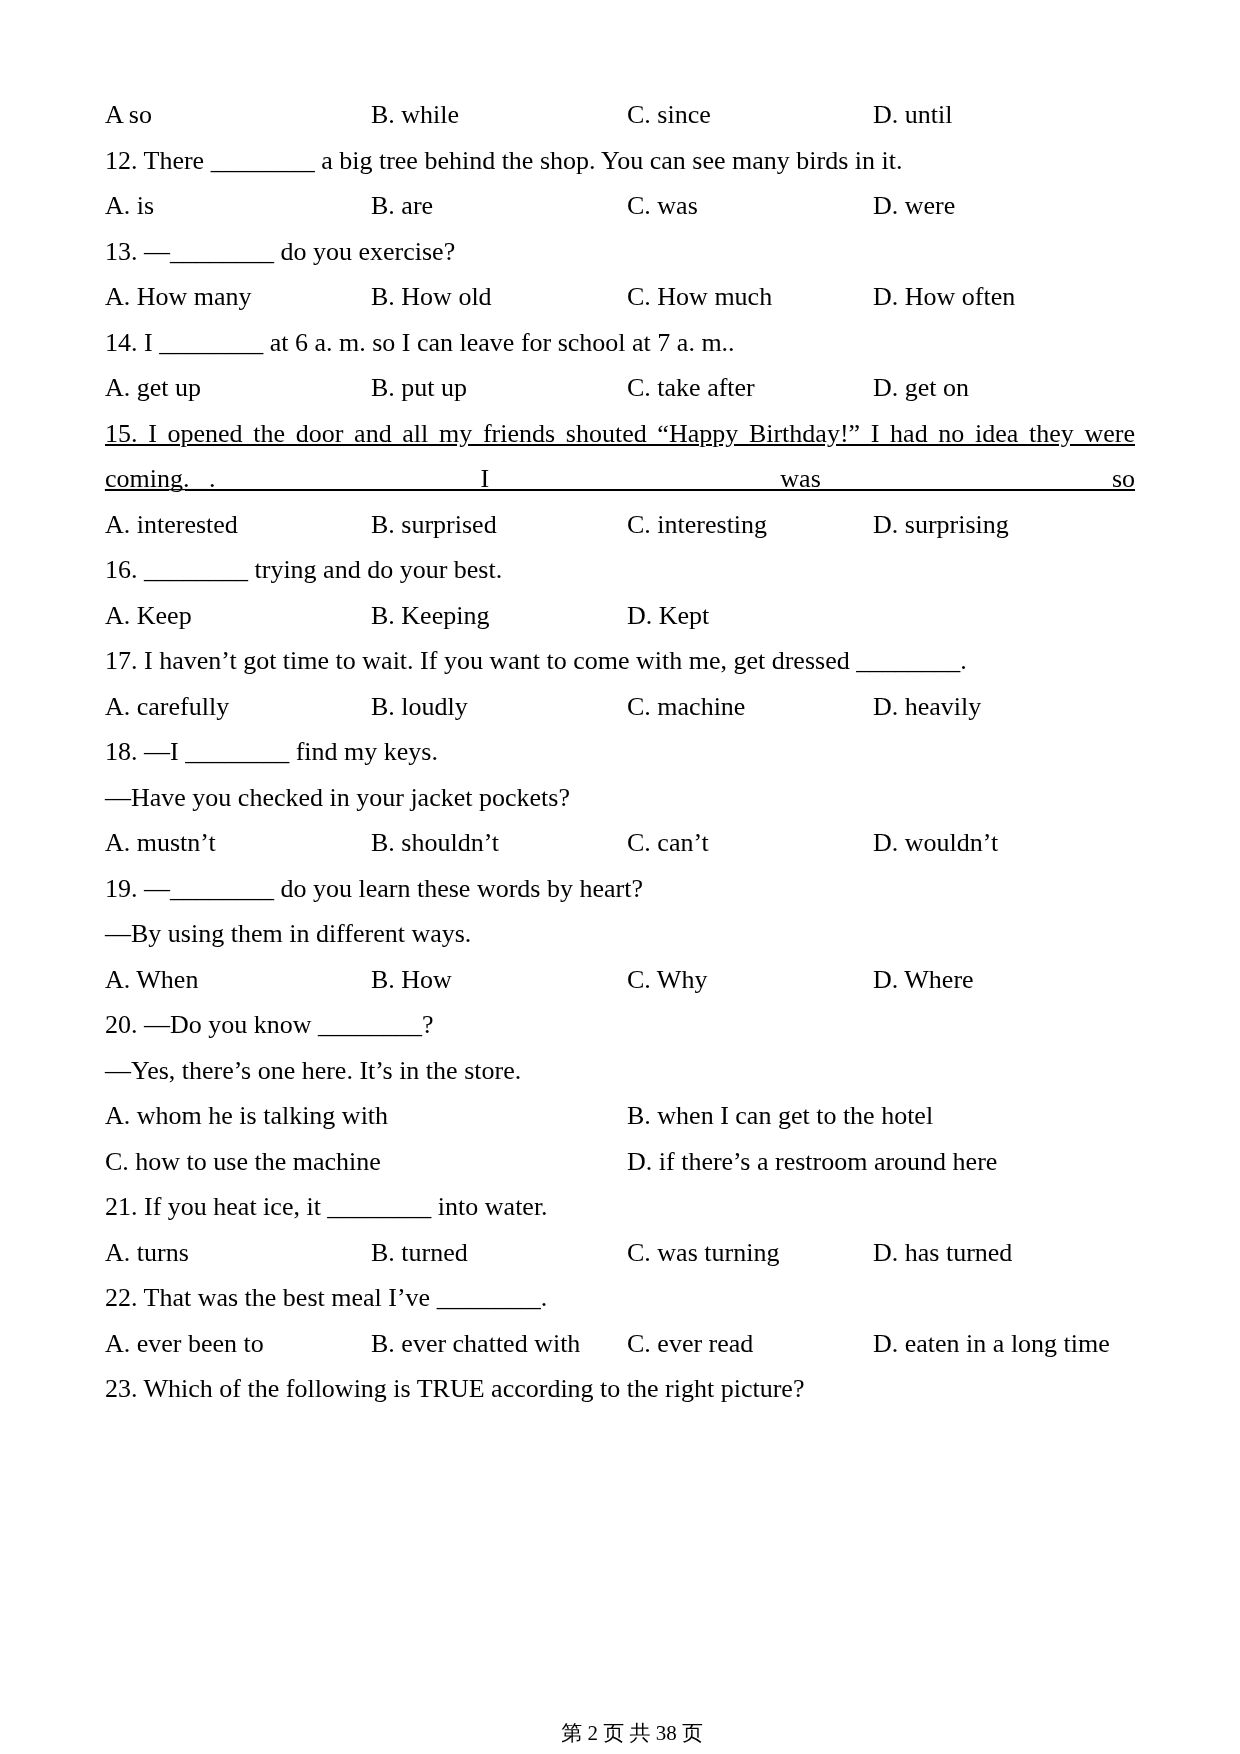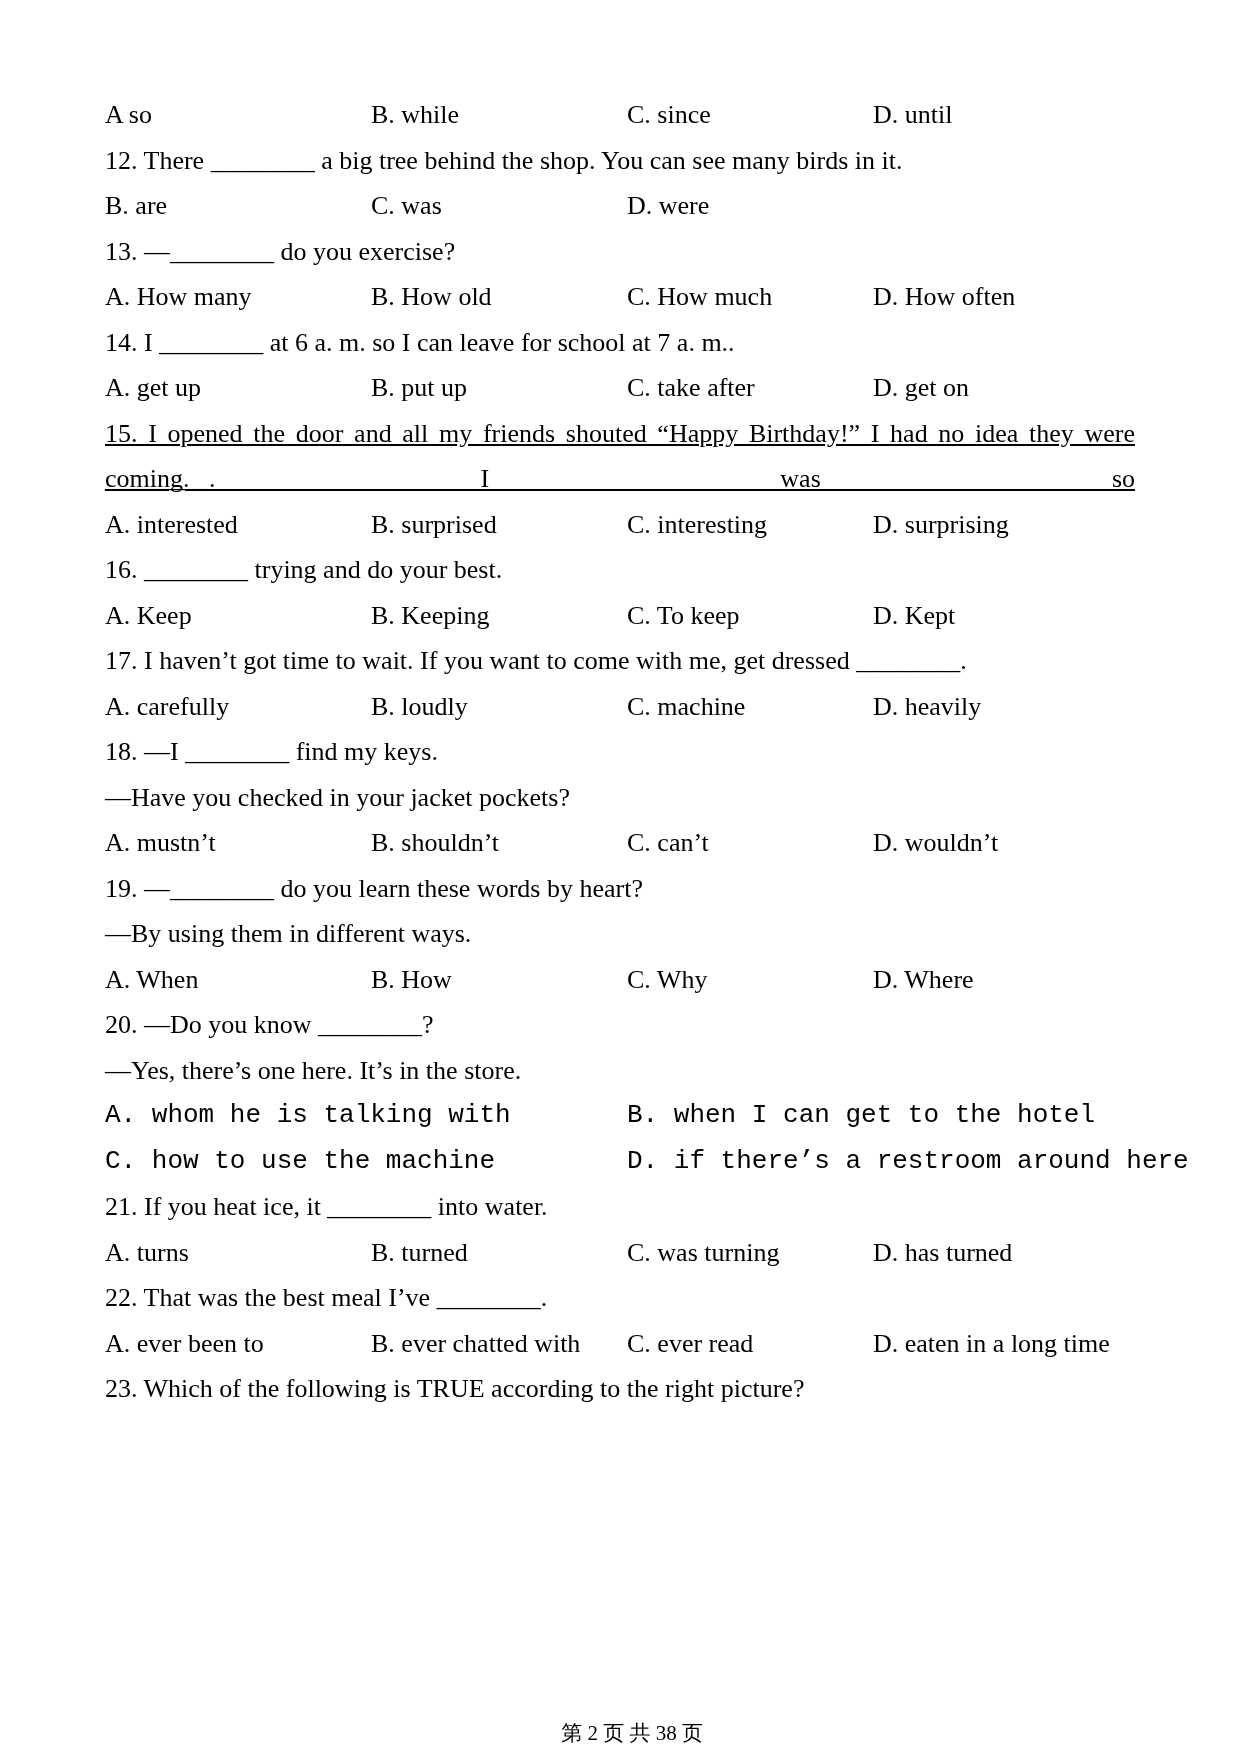--- a/index.html
+++ b/index.html
@@ -33,51 +33,50 @@
     text-align-last: justify;
     text-decoration: underline;
   }
   .opts4 {
     display: grid;
     grid-template-columns: 266px 256px 246px auto;
   }
   .opts2 {
     display: grid;
     grid-template-columns: 522px auto;
-    font-family: Liberation Mono, monospace;
   }
   .opt {
     white-space: pre;
   }
   .footer {
     position: absolute;
     left: 12px;
     top: 1720px;
     width: 100%;
     text-align: center;
     font-size: 21px;
     line-height: 27px;
   }
 </style>
 </head>
 <body>
 
 <div class="doc">
     <div class="line opts4"><span class="opt">A so</span><span class="opt">B. while</span><span class="opt">C. since</span><span class="opt">D. until</span></div>
     <div class="line">12. There ________ a big tree behind the shop. You can see many birds in it.</div>
-    <div class="line opts4"><span class="opt">B. are</span><span class="opt">C. was</span><span class="opt">D. were</span></div>
+    <div class="line opts4"><span class="opt">A. is</span><span class="opt">B. are</span><span class="opt">C. was</span><span class="opt">D. were</span></div>
     <div class="line">13. —________ do you exercise?</div>
     <div class="line opts4"><span class="opt">A. How many</span><span class="opt">B. How old</span><span class="opt">C. How much</span><span class="opt">D. How often</span></div>
     <div class="line">14. I ________ at 6 a. m. so I can leave for school at 7 a. m..</div>
     <div class="line opts4"><span class="opt">A. get up</span><span class="opt">B. put up</span><span class="opt">C. take after</span><span class="opt">D. get on</span></div>
     <div class="line justified">15. I opened the door and all my friends shouted “Happy Birthday!” I had no idea they were coming. I was so</div>
     <div class="line">________.</div>
     <div class="line opts4"><span class="opt">A. interested</span><span class="opt">B. surprised</span><span class="opt">C. interesting</span><span class="opt">D. surprising</span></div>
     <div class="line">16. ________ trying and do your best.</div>
-    <div class="line opts4"><span class="opt">A. Keep</span><span class="opt">B. Keeping</span><span class="opt">C. To keep</span><span class="opt">D. Kept</span></div>
+    <div class="line opts4"><span class="opt">A. Keep</span><span class="opt">B. Keeping</span><span class="opt">D. Kept</span></div>
     <div class="line">17. I haven’t got time to wait. If you want to come with me, get dressed ________.</div>
     <div class="line opts4"><span class="opt">A. carefully</span><span class="opt">B. loudly</span><span class="opt">C. machine</span><span class="opt">D. heavily</span></div>
     <div class="line">18. —I ________ find my keys.</div>
     <div class="line">—Have you checked in your jacket pockets?</div>
     <div class="line opts4"><span class="opt">A. mustn’t</span><span class="opt">B. shouldn’t</span><span class="opt">C. can’t</span><span class="opt">D. wouldn’t</span></div>
     <div class="line">19. —________ do you learn these words by heart?</div>
     <div class="line">—By using them in different ways.</div>
     <div class="line opts4"><span class="opt">A. When</span><span class="opt">B. How</span><span class="opt">C. Why</span><span class="opt">D. Where</span></div>
     <div class="line">20. —Do you know ________?</div>
     <div class="line">—Yes, there’s one here. It’s in the store.</div>

